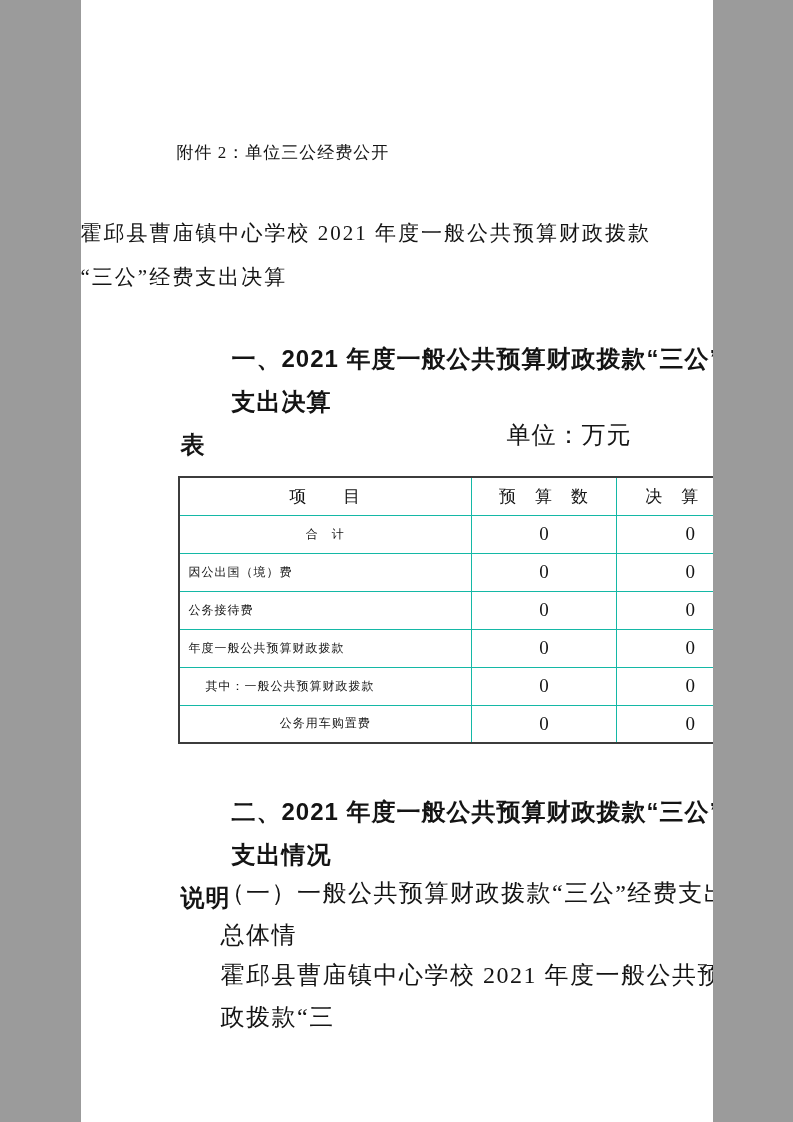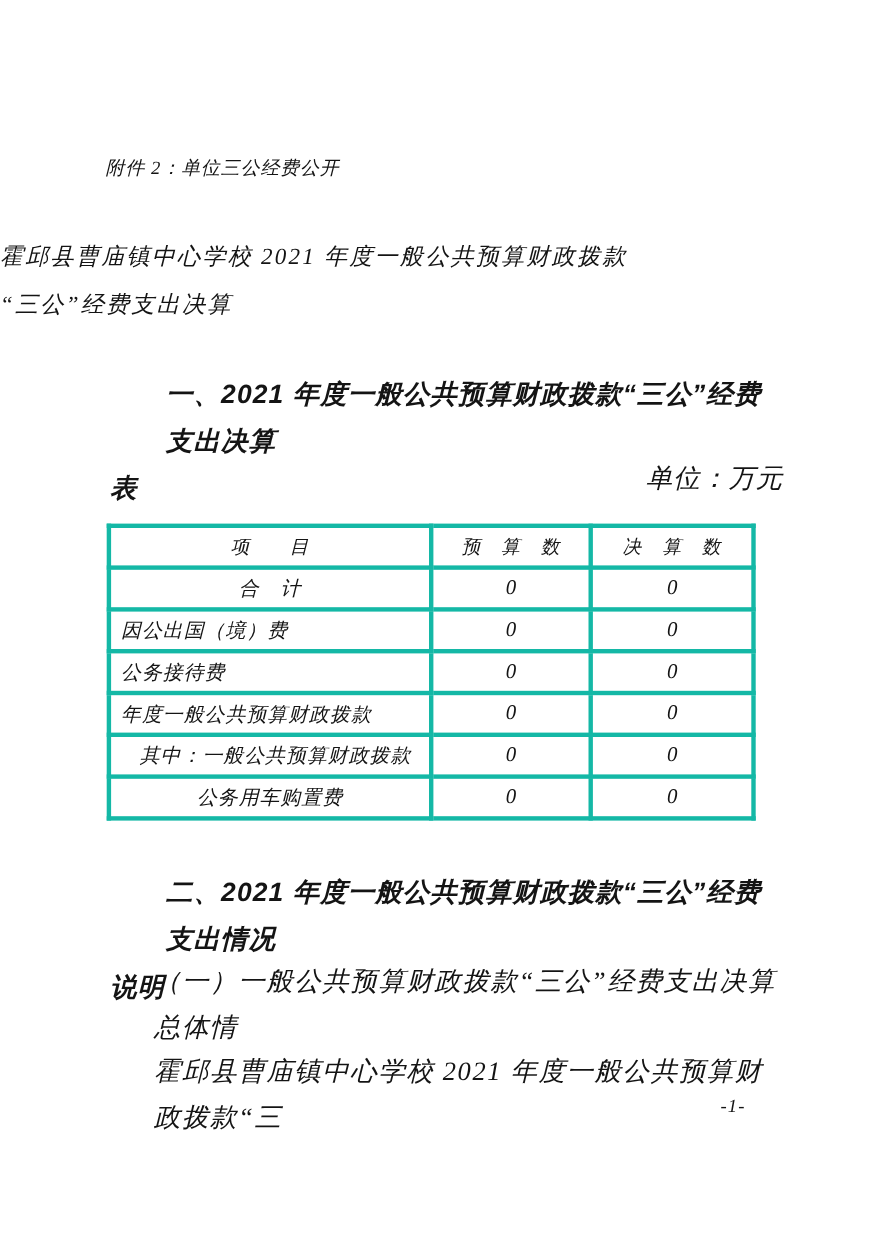--- a/index.html
+++ b/index.html
@@ -1,26 +1,25 @@
 <!DOCTYPE html>
 <html><head>
 <meta charset="utf-8">
 <style>
   * { margin: 0; padding: 0; box-sizing: border-box; }
   html, body { background: #9b9b9b; }
   body { font-family: "Liberation Serif", "DejaVu Serif", serif; color: #141414; }
 
   .page {
     position: relative;
-    width: 793px;
+    width: 632px;
     height: 1122px;
     margin: 0 auto;
     background: #ffffff;
     overflow: hidden;
-    font-style: italic;
   }
 
   .attachment-label {
     position: absolute;
     left: 96px;
     top: 141px;
     font-size: 17px;
     letter-spacing: 1px;
   }
 
@@ -62,29 +61,29 @@
     top: 476px;
     width: 586px;
     border-collapse: collapse;
     border: 2px solid #3c3c3c;
     table-layout: fixed;
   }
   .budget-table col.c1 { width: 293px; }
   .budget-table col.c2 { width: 145px; }
   .budget-table col.c3 { width: 148px; }
   .budget-table th, .budget-table td {
-    border: 4px solid #14b8a6;
+    border: 1px solid #14b8a6;
     height: 38px;
     text-align: center;
     vertical-align: middle;
     padding: 0;
     font-weight: normal;
   }
   .budget-table th { font-size: 17px; letter-spacing: 1px; }
-  .budget-table td.item { font-size: 18px; letter-spacing: 1px; }
+  .budget-table td.item { font-size: 12px; letter-spacing: 1px; }
   .budget-table td.num { font-size: 19px; }
   .budget-table td.item.left { text-align: left; padding-left: 9px; }
   .budget-table td.item.indent1 { text-align: left; padding-left: 26px; }
 
   .body-para {
     position: absolute;
     left: 96px;
     width: 615px;
     font-size: 24px;
     line-height: 42px;

